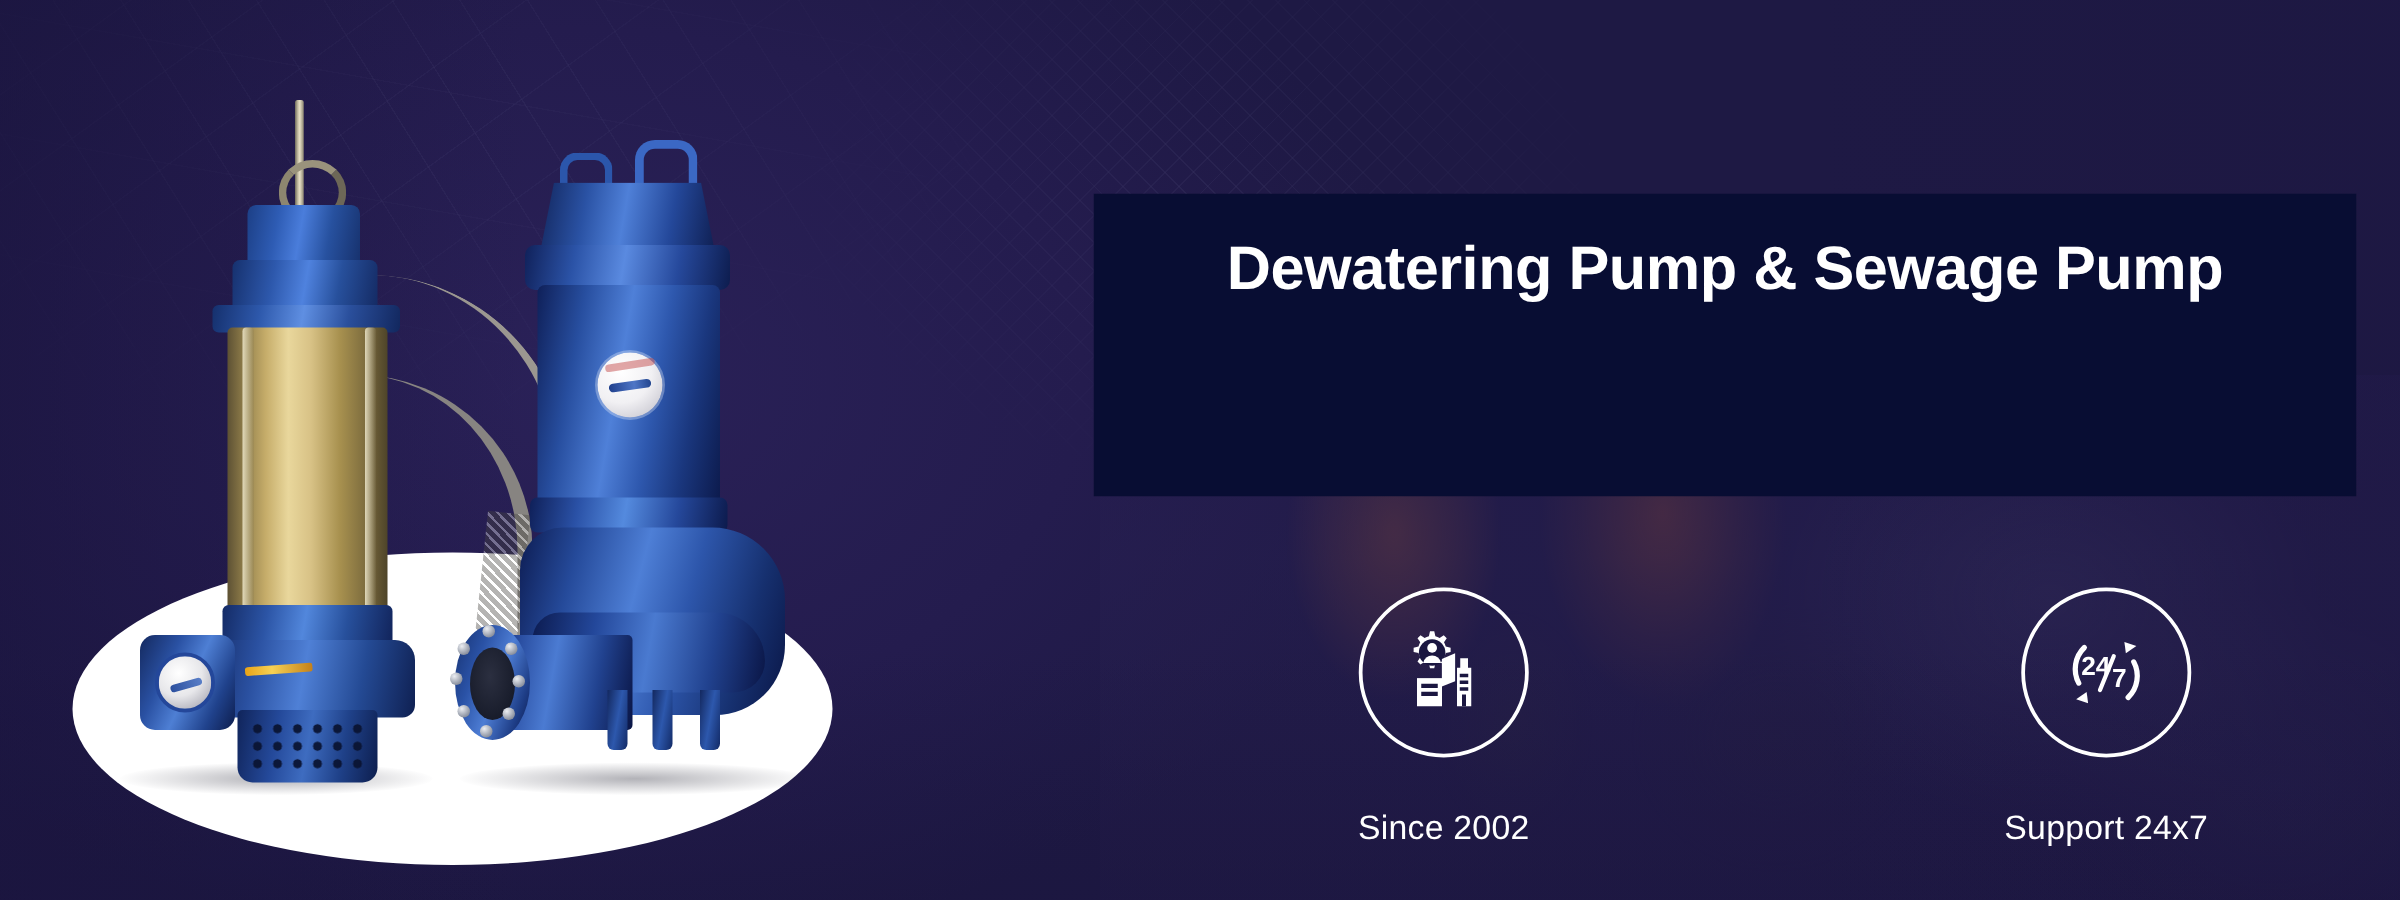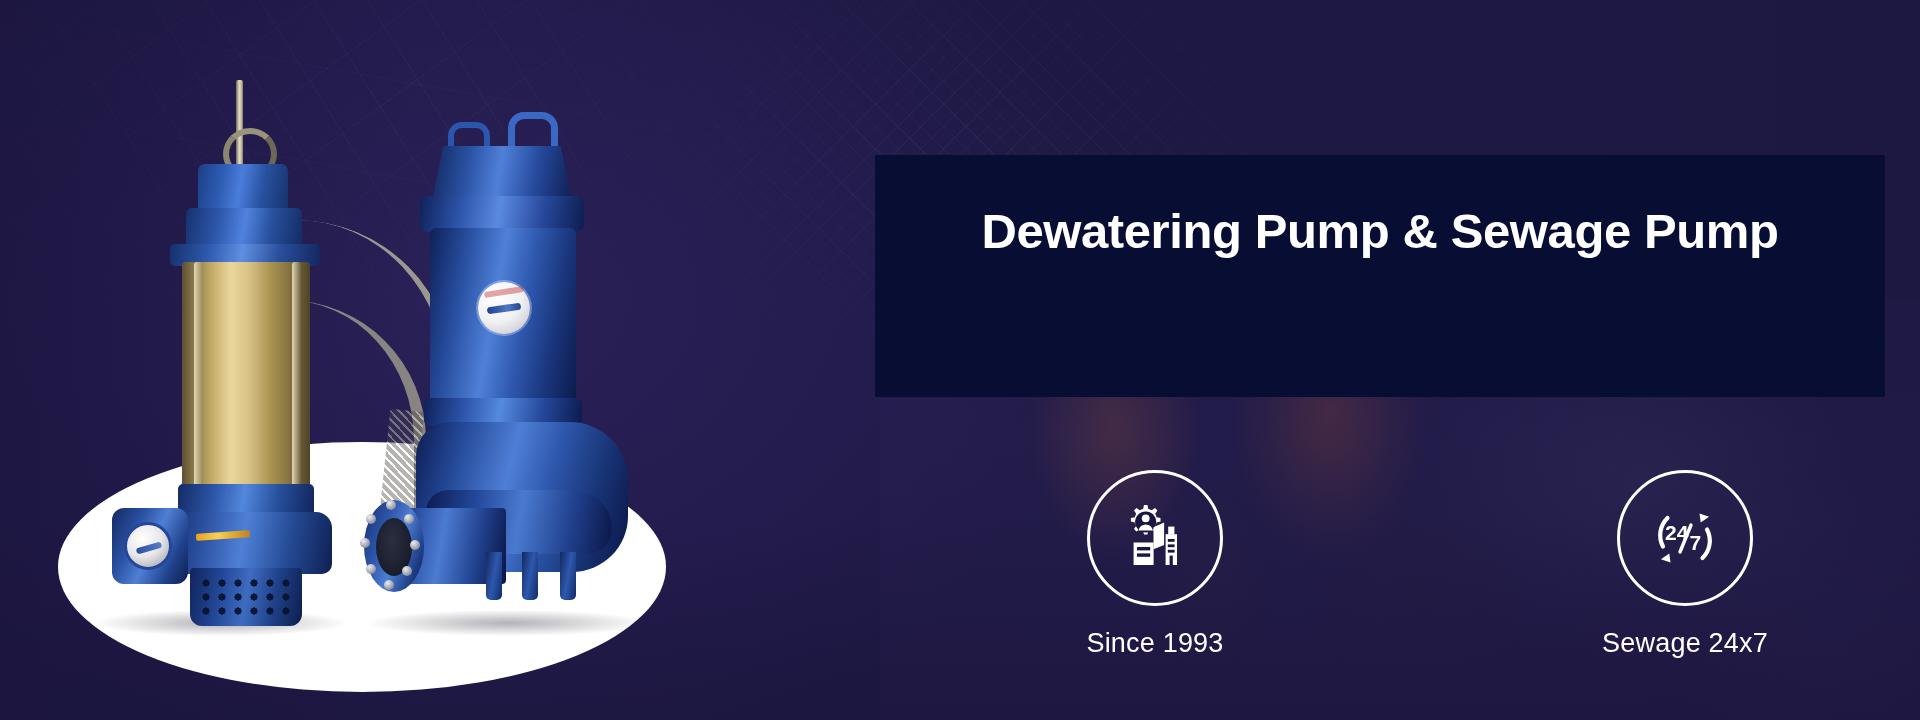--- a/index.html
+++ b/index.html
@@ -307,21 +307,21 @@
   .shadow-b { left: 368px; width: 280px; }
 
   
   .text-panel {
     position: absolute;
     left: 875px; top: 155px;
     width: 1010px; height: 242px;
     background: #080d33;
   }
   .panel-title {
-    margin: 16px;
+    margin: 0;
     padding: 34px 20px 0;
     text-align: center;
     color: #ffffff;
     font-size: 49px;
     font-weight: 700;
     letter-spacing: -0.4px;
     line-height: 1.1;
   }
   .panel-subtitle {
     margin: 0;
@@ -340,20 +340,21 @@
     width: 760px;
     display: flex;
     justify-content: space-between;
     align-items: flex-start;
   }
   .feature {
     width: 230px;
     display: flex;
     flex-direction: column;
     align-items: center;
+    gap: 19px;
   }
   .feature-circle {
     width: 136px; height: 136px;
     border: 3px solid #ffffff;
     border-radius: 50%;
     display: flex;
     align-items: center;
     justify-content: center;
     box-sizing: border-box;
   }
@@ -462,21 +463,21 @@
 
             <rect x="47.6" y="33.2" width="11.4" height="30.8"></rect>
             <rect x="50.2" y="25.6" width="6.2" height="8"></rect>
             <rect x="49.8" y="38" width="6.8" height="2.8" fill="#1a1640"></rect>
             <rect x="49.8" y="43.4" width="6.8" height="2.8" fill="#1a1640"></rect>
             <rect x="49.8" y="48.8" width="6.8" height="2.8" fill="#1a1640"></rect>
             <rect x="51.6" y="54.6" width="3.2" height="9.4" fill="#1a1640"></rect>
           </g>
         </svg>
       </div>
-      <div class="feature-label">Since 1993</div>
+      <div class="feature-label">Since 2002</div>
     </div>
 
 
     <div class="feature">
       <div class="feature-circle">
         <svg width="76" height="76" viewBox="0 0 76 76" aria-hidden="true">
           <g fill="none" stroke="#ffffff" stroke-width="4.2" stroke-linecap="round">
             <path d="M16 46.5 A24 24 0 0 1 20.5 18"></path>
             <path d="M60 29.5 A24 24 0 0 1 55.5 58"></path>
           </g>
@@ -484,17 +485,17 @@
             <path d="M52.5 13.5 l9.6 3.2 -8.4 5.8 z"></path>
             <path d="M23.5 62.5 l-9.6-3.2 8.4-5.8 z"></path>
           </g>
           <g fill="#ffffff" font-family="Liberation Sans, sans-serif" font-weight="700">
             <text x="18" y="40" font-size="21">24</text>
             <text x="42.5" y="49.5" font-size="21">7</text>
           </g>
           <line x1="44" y1="25" x2="33" y2="52" stroke="#ffffff" stroke-width="3.4" stroke-linecap="round"></line>
         </svg>
       </div>
-      <div class="feature-label">Sewage 24x7</div>
+      <div class="feature-label">Support 24x7</div>
     </div>
 
   </div>
 </div>
 
 </body></html>

